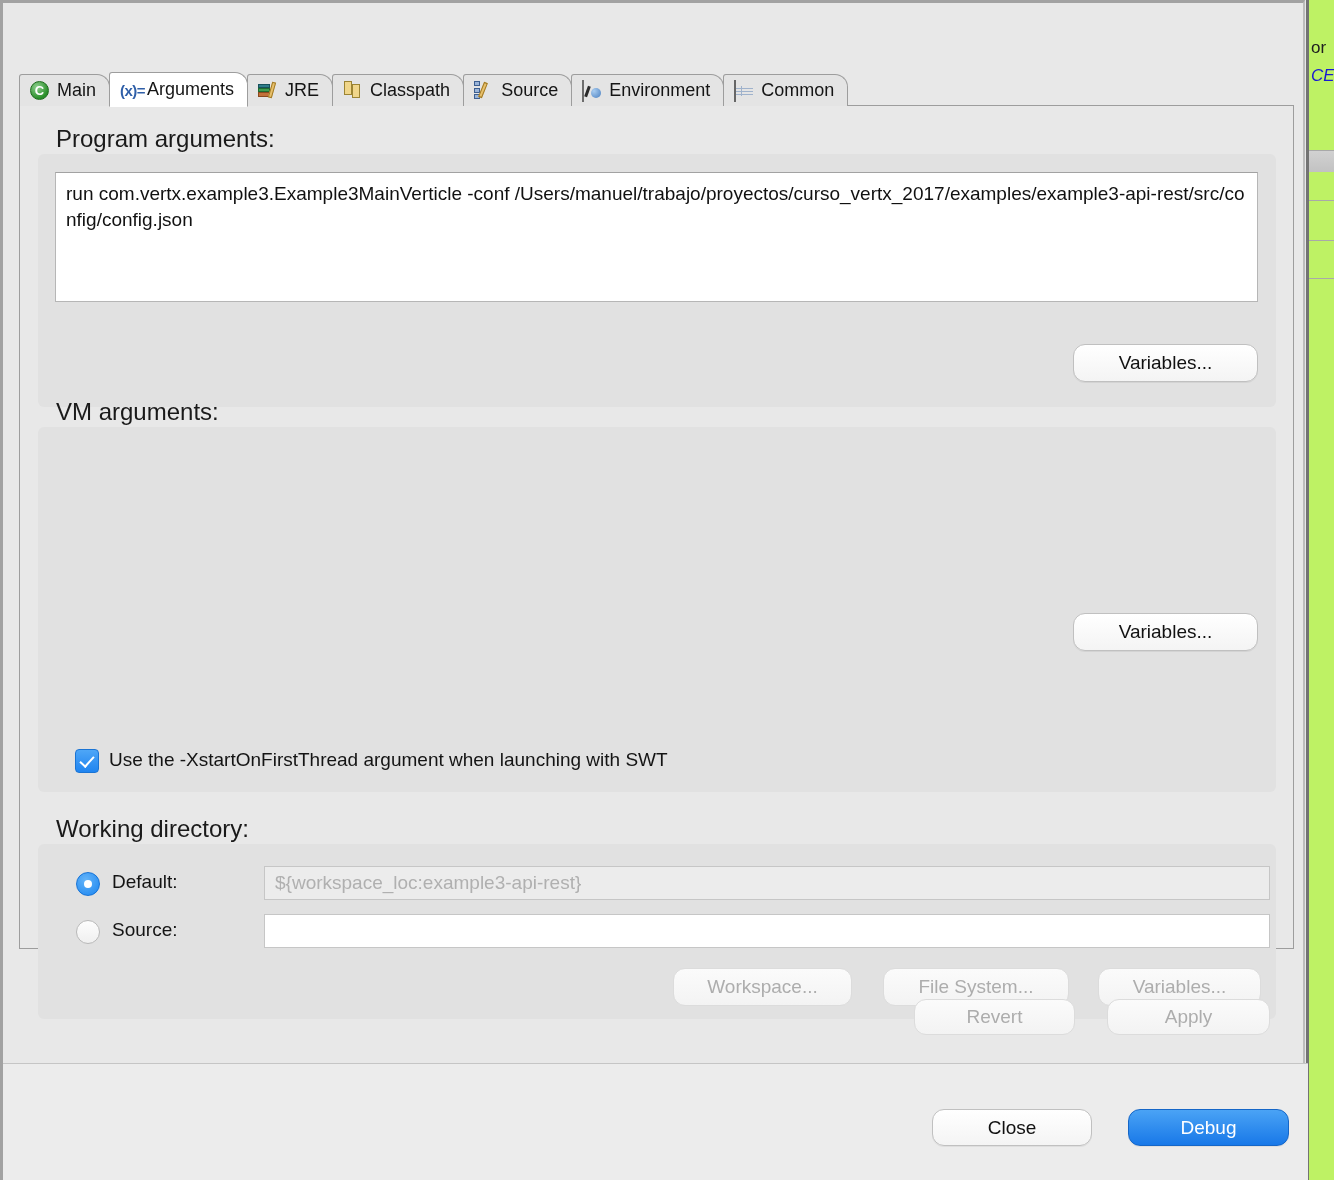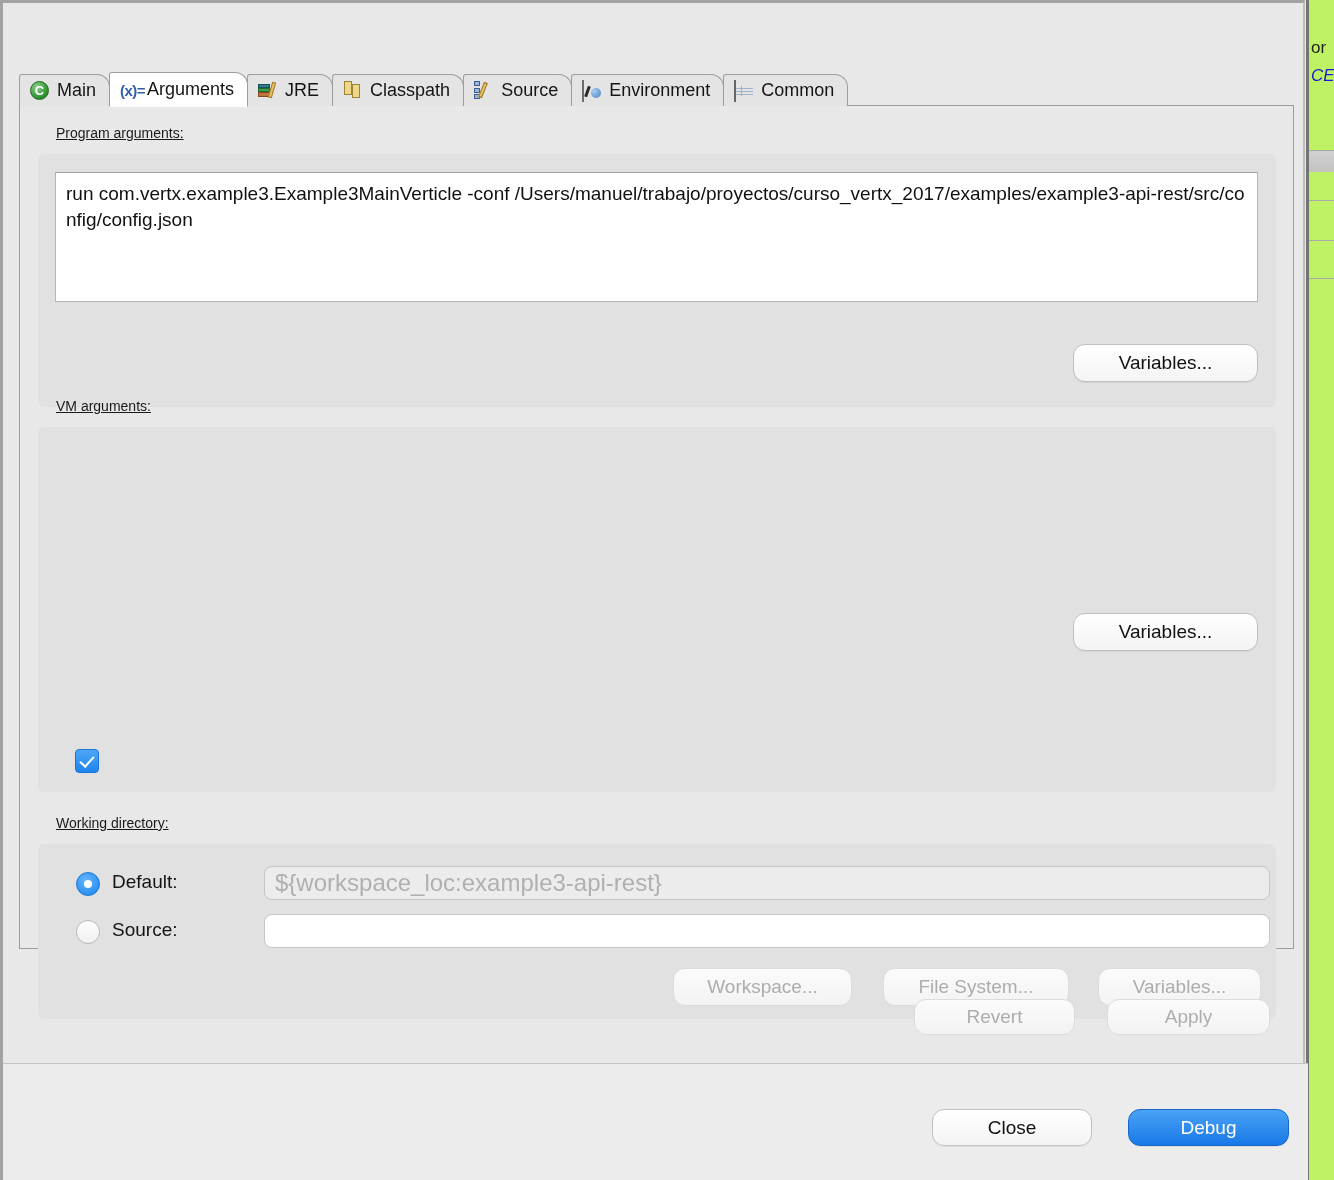--- a/index.html
+++ b/index.html
@@ -200,23 +200,22 @@
   .ic-env .ball{ position:absolute; left:8px; top:7px; width:10px; height:10px; border-radius:50%;
                  background: radial-gradient(circle at 30% 30%, #a8ccf0, #4a7fc0);}
   .ic-com { width:20px; height:17px; position:relative; background:#ffffff; border:1px solid #666; box-sizing:border-box;}
   .ic-com .hdr{ position:absolute; left:0; top:0; width:100%; height:4px; background:#c9d6e8; border-bottom:1px solid #8fa4c2;}
   .ic-com .ln { position:absolute; left:1px; width:17px; height:1px; background:#9fb2cc;}
   .ic-com .vl { position:absolute; top:5px; left:6px; width:1px; height:10px; background:#9fb2cc;}
 
   
   .sec-label {
     position: absolute;
-    font-size: 14px;
+    font-size: 24px;
     color: #1a1a1a;
-    text-decoration: underline;
   }
 
   
   .group {
     position: absolute;
     background: #e1e1e1;
     border-radius: 6px;
   }
 
   .textarea {
@@ -325,25 +324,25 @@
     position: absolute;
     font-size: 19px;
     color: #141414;
   }
   .field {
     position: absolute;
     box-sizing: border-box;
     background: #ffffff;
     border: 1px solid #c6c6c6;
     font-family: "Liberation Sans", sans-serif;
-    font-size: 24px;
+    font-size: 19px;
     color: #111111;
     padding: 12px 10px;
     outline: none;
-    border-radius: 8px;
+    border-radius: 0;
   }
   .field::placeholder { color: #b0b0b0; }
   .field.readonly { background: #ececec; }
 
   
   #btn-separator {
     position: absolute;
     left: 0;
     top: 1060px;
     width: 1305px;
@@ -445,20 +444,21 @@
         <div class="btn" style="left:1035px; top:190px; width:185px; height:38px;">Variables...</div>
       </div>
 
       <div class="sec-label" style="left:36px; top:292px;">VM arguments:</div>
 
       <div class="group" style="left:18px; top:321px; width:1238px; height:365px;">
         <div class="btn" style="left:1035px; top:186px; width:185px; height:38px;">Variables...</div>
       </div>
 
       <div id="swt-check-box"></div>
+      <div id="swt-check-label">Use the -XstartOnFirstThread argument when launching with SWT</div>
 
       <div class="sec-label" style="left:36px; top:709px;">Working directory:</div>
 
       <div class="group" style="left:18px; top:738px; width:1238px; height:175px;">
 
         <div class="radio on" style="left:38px; top:28px;"></div>
         <div class="radio-label" style="left:74px; top:27px;">Default:</div>
         <input class="field readonly" style="left: 226px; top: 22px; width: 1006px; height: 34px;" readonly="" placeholder="${workspace_loc:example3-api-rest}">
 
         <div class="radio off" style="left:38px; top:76px;"></div>

